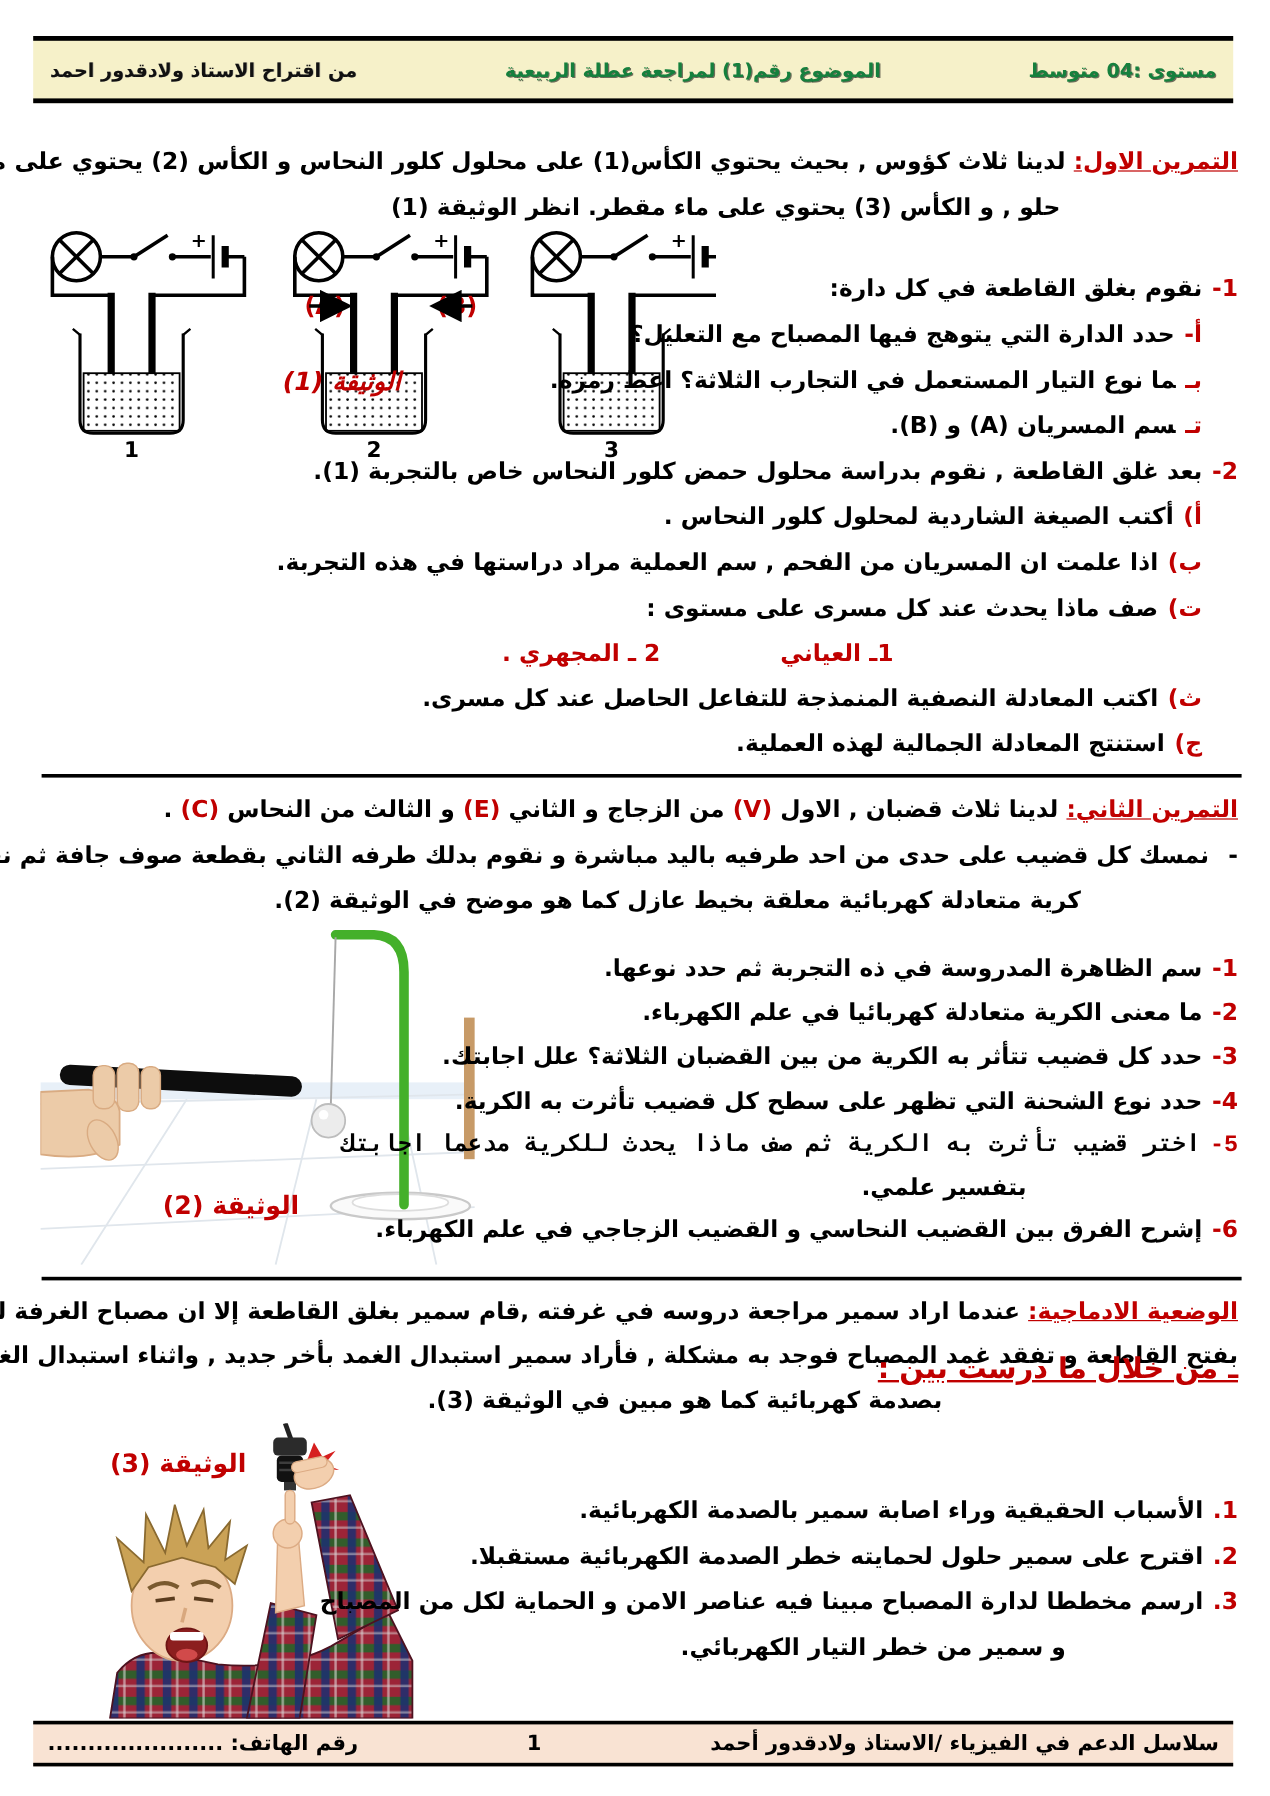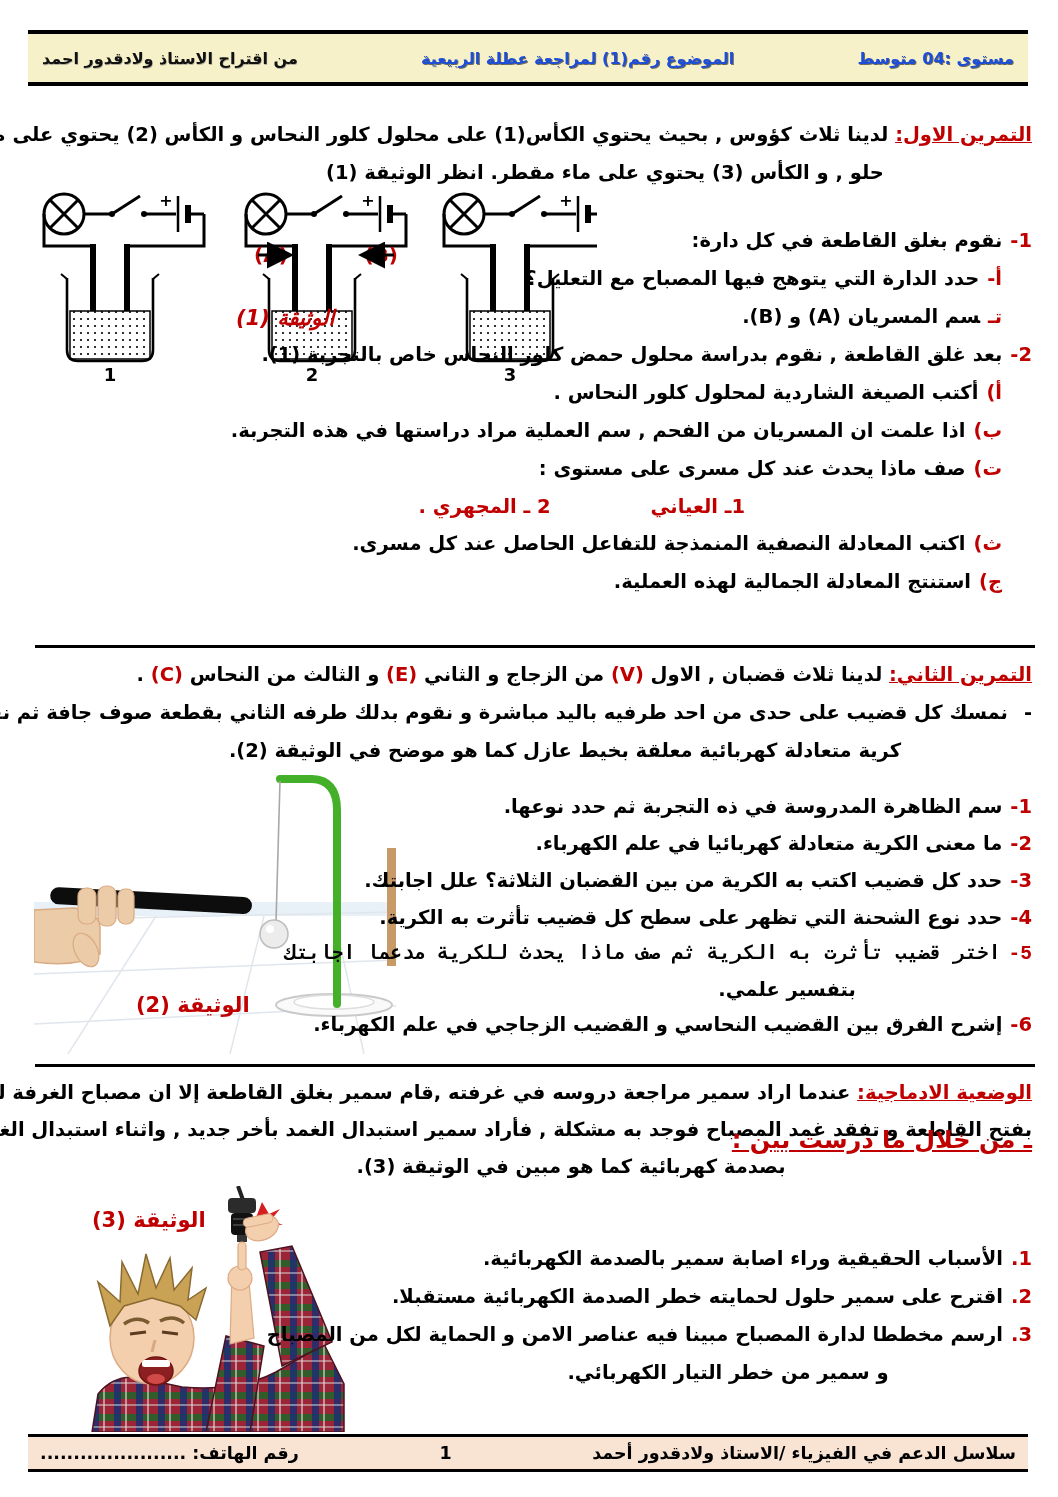--- a/index.html
+++ b/index.html
@@ -12,21 +12,21 @@
   .red{color:#C00000;}
   .heading-red{color:#C00000;text-decoration:underline;}
   
   .header-bar{
     position:absolute;left:28px;top:30px;width:1000px;height:56px;
     background:#F6F1C9;border-top:4px solid #000;border-bottom:4px solid #000;
     display:flex;align-items:center;justify-content:space-between;
     padding:0 14px;box-sizing:border-box;direction:rtl;
   }
   .header-item{font-size:16px;white-space:nowrap;}
-  .header-red{color:#1d4ed8;text-shadow:1px 1px 0 rgba(0,0,0,0.55);}
+  .header-red{color:#15803d;text-shadow:1px 1px 0 rgba(0,0,0,0.55);}
   .header-black{color:#111;text-shadow:0.5px 0.5px 0 rgba(120,120,120,0.5);}
   
   .q-line{direction:rtl;text-align:right;font-size:19.5px;line-height:38px;white-space:nowrap;}
   .q-num{color:#C00000;margin-left:8px;}
   .ind1{padding-right:30px;}
   .centered{text-align:center;white-space:nowrap;}
   .sep{position:absolute;left:35px;width:1000px;height:3px;background:#000;}
   .doc-label{position:absolute;color:#C00000;font-size:21px;font-weight:bold;white-space:nowrap;}
   .options-line{display:flex;direction:rtl;gap:100px;padding-right:287px;line-height:37px;font-size:19.5px;}
   .footer-bar{
@@ -118,20 +118,23 @@
 <div class="doc-label" style="left:236px;top:306px;font-style:italic;">الوثيقة (1)</div>
 
 <div class="abs" style="top:222px;right:26px;width:1004px;">
   <div class="q-line">
     <span class="q-num">1-</span><span>نقوم بغلق القاطعة في كل دارة:</span>
   </div>
   <div class="q-line ind1">
     <span class="q-num">أ-</span><span>حدد الدارة التي يتوهج فيها المصباح مع التعليل؟</span>
   </div>
   <div class="q-line ind1">
+    <span class="q-num">بـ</span><span>ما نوع التيار المستعمل في التجارب الثلاثة؟ اعط رمزه.</span>
+  </div>
+  <div class="q-line ind1">
     <span class="q-num">تـ</span><span>سم المسريان  (A) و (B).</span>
   </div>
   <div class="q-line">
     <span class="q-num">2-</span><span>بعد غلق القاطعة , نقوم بدراسة محلول حمض كلور النحاس خاص بالتجربة (1).</span>
   </div>
   <div class="q-line ind1">
     <span class="q-num">أ)</span><span>أكتب الصيغة الشاردية  لمحلول كلور النحاس .</span>
   </div>
   <div class="q-line ind1">
     <span class="q-num">ب)</span><span>اذا علمت ان المسريان من الفحم , سم العملية مراد دراستها في هذه التجربة.</span>
@@ -204,21 +207,21 @@
 <div class="doc-label" style="left:136px;top:993px;">الوثيقة (2)</div>
 
 <div class="abs" style="top:788px;right:26px;width:660px;">
   <div class="q-line" style="line-height:37px;">
     <span class="q-num">1-</span><span>سم الظاهرة المدروسة في ذه التجربة ثم حدد نوعها.</span>
   </div>
   <div class="q-line" style="line-height:37px;">
     <span class="q-num">2-</span><span>ما معنى الكرية متعادلة كهربائيا في علم الكهرباء.</span>
   </div>
   <div class="q-line" style="line-height:37px;">
-    <span class="q-num">3-</span><span>حدد كل قضيب اكتب به الكرية من بين القضبان الثلاثة؟ علل اجابتك.</span>
+    <span class="q-num">3-</span><span>حدد كل قضيب تتأثر به الكرية من بين القضبان الثلاثة؟ علل اجابتك.</span>
   </div>
   <div class="q-line" style="line-height:37px;">
     <span class="q-num">4-</span><span>حدد نوع الشحنة التي تظهر على سطح كل قضيب تأثرت به الكرية.</span>
   </div>
   <div class="q-line" style="line-height:37px;font-family:Liberation Mono, monospace;">
     <span class="q-num">5-</span><span>اختر قضيب تأثرت به الكرية ثم صف ماذا يحدث للكرية مدعما اجابتك</span>
   </div>
   <div class="q-line centered" style="line-height:34px;padding-left:170px;">بتفسير علمي.</div>
   <div class="q-line" style="line-height:36px;">
     <span class="q-num">6-</span><span>إشرح الفرق بين القضيب النحاسي و القضيب الزجاجي في علم الكهرباء.</span>

